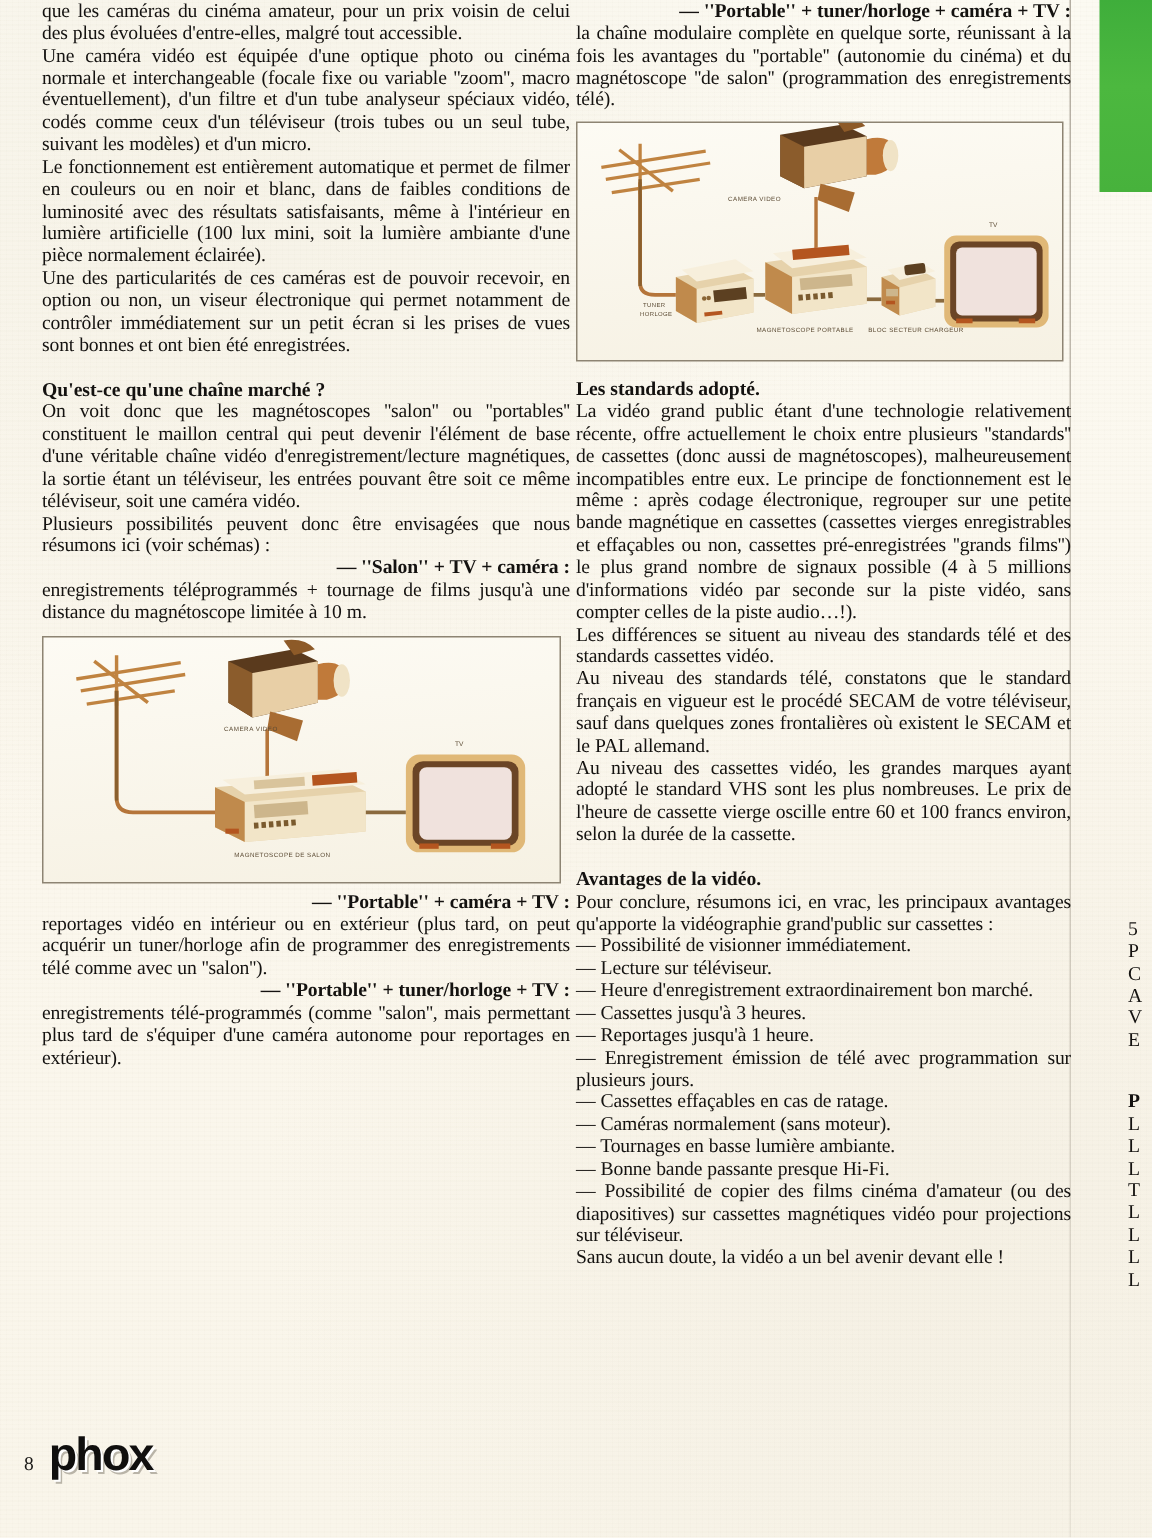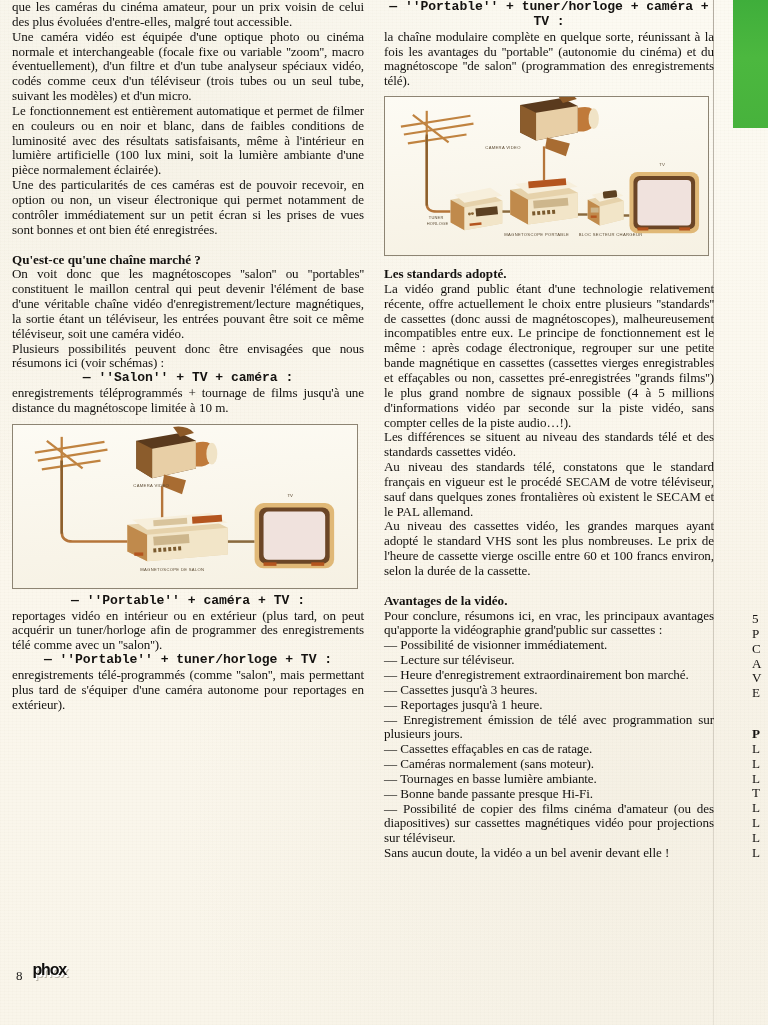--- a/index.html
+++ b/index.html
@@ -27,34 +27,34 @@
   .green-tab{
     position:absolute;left:733px;top:0;width:35px;height:128px;
     background:linear-gradient(180deg,#3fae3b 0%,#4cb83f 45%,#47b23c 100%);
   }
   .col-rule{
     position:absolute;left:713px;top:0;width:1px;height:1025px;
     background:linear-gradient(180deg, rgba(120,110,95,.55), rgba(120,110,95,.28) 70%, rgba(120,110,95,.12));
   }
   
   .col{position:absolute;top:0;}
-  .col-left{left:12px;width:352px;}
+  .col-left{left:28px;width:352px;}
   .col-right{left:384px;width:330px;}
   .col-cut{left:752px;width:16px;overflow:hidden;}
 
   p{margin:0;}
   .body-txt{
     font-size:13.1px;
     line-height:14.85px;
     text-align:justify;
     text-justify:inter-word;
     letter-spacing:-.1px;
     word-spacing:.2px;
   }
-  .body-txt.nj{text-align:center;font-family:Liberation Mono, monospace;}
+  .body-txt.nj{text-align:right;}
   .head{
     font-weight:bold;
     font-size:13.1px;
     line-height:14.85px;
     margin-top:6px;
   }
   .lead{font-weight:bold;}
   .spacer4{height:5px;}
   .spacer8{height:9px;}
 
@@ -70,21 +70,21 @@
   .figure svg{display:block;width:100%;height:100%;}
   .figlabel{font-family:"Liberation Sans",sans-serif;fill:#5b4a33;}
 
   
   .footer{position:absolute;left:16px;top:958px;display:flex;align-items:flex-end;gap:7px;}
   .pagenum{font-size:13px;line-height:13px;color:#1b1a18;font-family:"Liberation Serif",serif;}
   .logo{
     position:relative;
     font-family:"Liberation Sans",sans-serif;
     font-weight:bold;
-    font-size:16px;
+    font-size:31px;
     line-height:21px;
     letter-spacing:-1.2px;
     color:#100f0e;
     padding:1px 3px 2px 3px;
     text-shadow: 1.5px 1.5px 0 #ffffff, 2.5px 2.5px 0 #b9b4a8;
   }
   .cut-txt{
     font-size:13.1px;line-height:14.85px;white-space:nowrap;overflow:hidden;
   }
   .cut-txt.b{font-weight:bold;}

